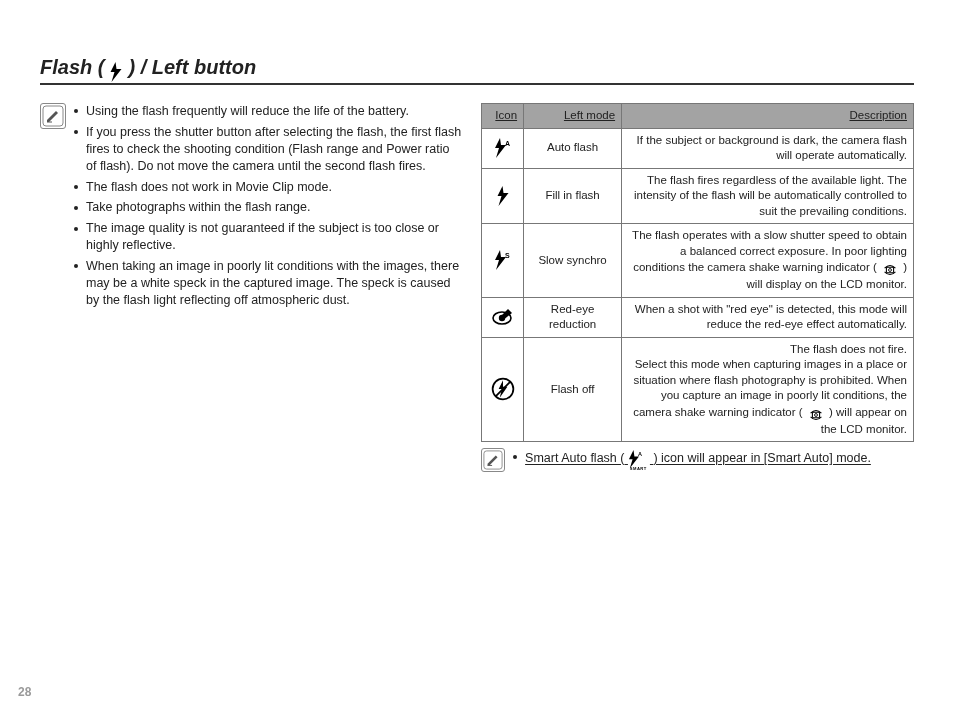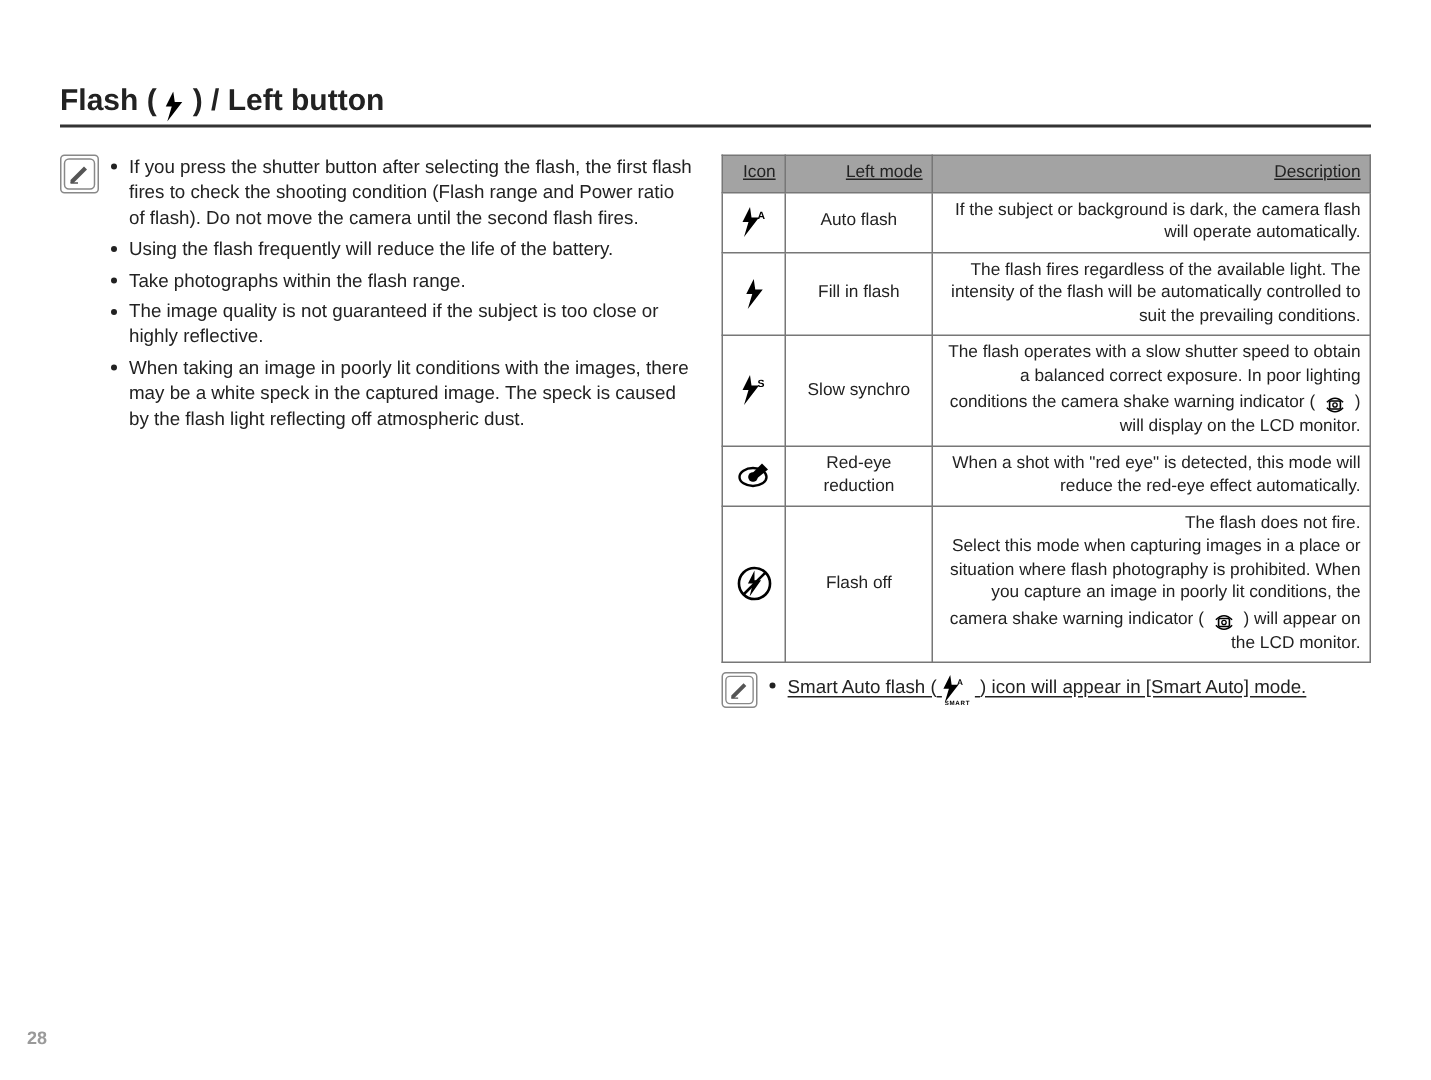--- a/index.html
+++ b/index.html
@@ -29,20 +29,21 @@
     font-weight: bold;
   }
   .title-row {
     border-bottom: 2px solid #333;
     padding-bottom: 2px;
     margin-bottom: 18px;
   }
   .title {
     font-size: 20px;
     font-weight: bold;
+    font-style: italic;
     display: flex;
     align-items: baseline;
     gap: 4px;
   }
   .title .ic { position: relative; top: 3px; }
   .columns {
     display: flex;
     gap: 18px;
     align-items: flex-start;
   }
@@ -183,22 +184,23 @@
 
   <div class="columns">
 
     <div class="col-left">
       <div class="note-box">
         <svg width="22" height="22" viewBox="0 0 22 22">
             <use href="#svg-pencil"></use>
           </svg>
       </div>
       <ul class="bullets">
+        <li><span>Using the flash frequently will reduce the life of the battery.</span></li>
         <li><span>If you press the shutter button after selecting the flash, the first flash fires to check the shooting condition (Flash range and Power ratio of flash). Do not move the camera until the second flash fires.</span></li>
-        <li><span>Using the flash frequently will reduce the life of the battery.</span></li>
+        <li><span>The flash does not work in Movie Clip mode.</span></li>
         <li><span>Take photographs within the flash range.</span></li>
         <li><span>The image quality is not guaranteed if the subject is too close or highly reflective.</span></li>
         <li><span>When taking an image in poorly lit conditions with the images, there may be a white speck in the captured image. The speck is caused by the flash light reflecting off atmospheric dust.</span></li>
       </ul>
     </div>
 
     <div class="col-right">
 
       <table class="flash">
         <colgroup>

